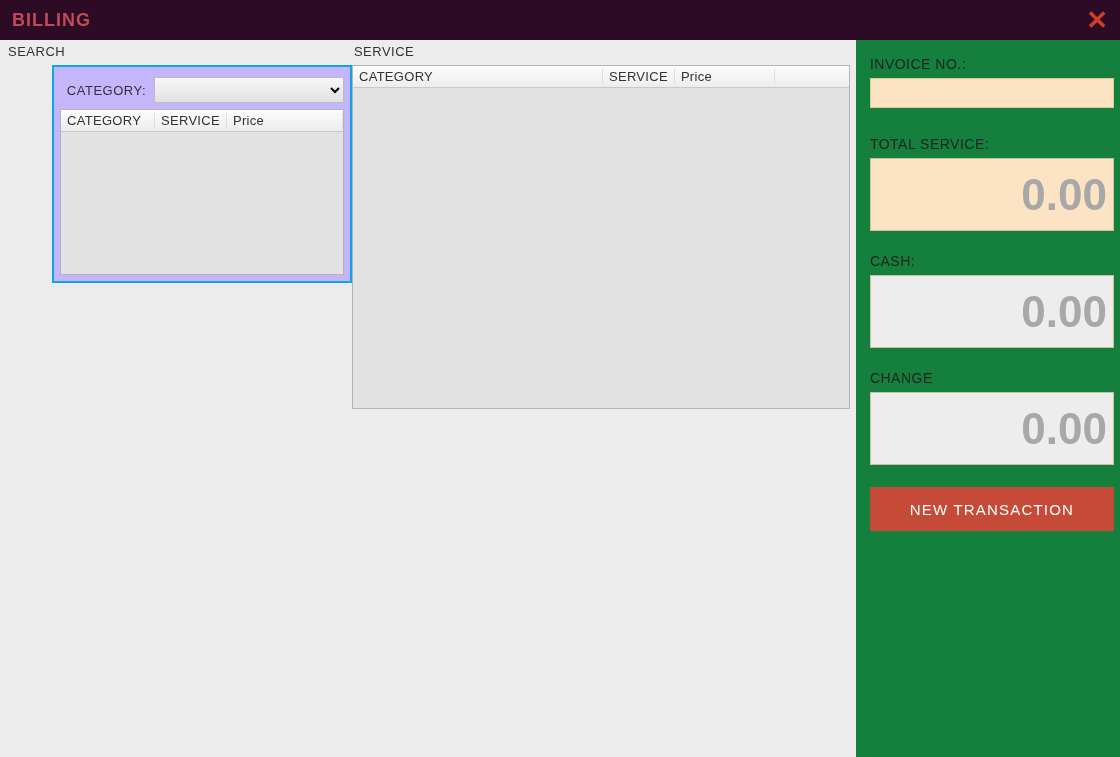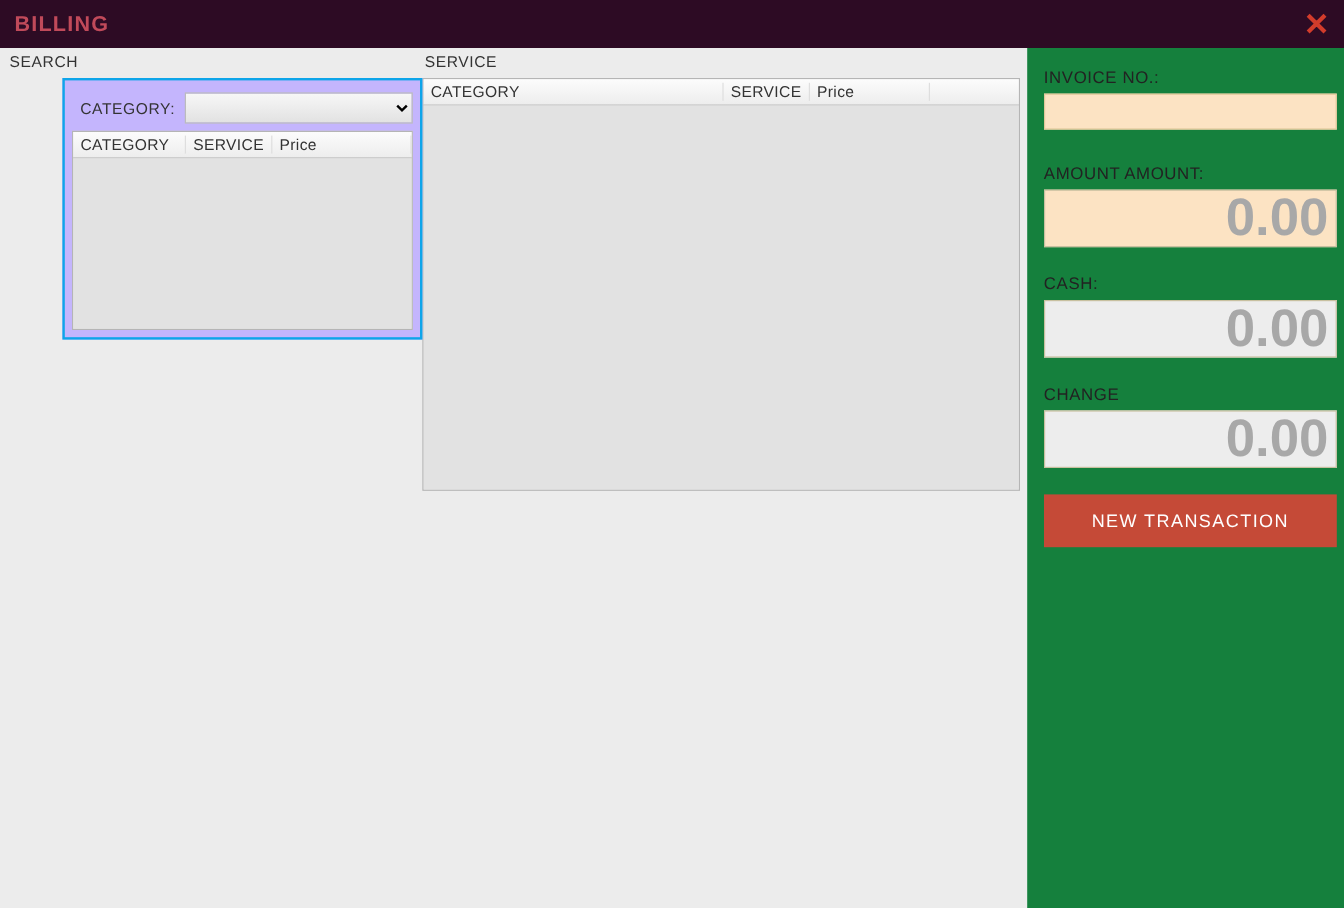--- a/index.html
+++ b/index.html
@@ -166,21 +166,21 @@
     letter-spacing: 0.5px;
     margin-bottom: 6px;
   }
   .right .invoice-box {
     height: 30px;
     background: #fce3c3;
     border: 1px solid #e0c89a;
     margin-bottom: 28px;
   }
   .right .amount-box {
-    height: 48px;
+    height: 73px;
     border: 1px solid #c8c0a0;
     display: flex;
     align-items: center;
     justify-content: flex-end;
     padding-right: 6px;
     font-size: 44px;
     font-weight: 700;
     color: #a8a8a8;
     margin-bottom: 22px;
     letter-spacing: 0;
@@ -248,21 +248,21 @@
 
     </div>
 
   </div>
 
   <div class="right">
 
     <div class="field-label">INVOICE NO.:</div>
     <div class="invoice-box"></div>
 
-    <div class="field-label">AMOUNT AMOUNT:</div>
+    <div class="field-label">TOTAL SERVICE:</div>
     <div class="amount-box amount-total">0.00</div>
 
     <div class="field-label">CASH:</div>
     <div class="amount-box amount-gray">0.00</div>
 
     <div class="field-label">CHANGE</div>
     <div class="amount-box amount-gray">0.00</div>
 
     <button class="new-trans">NEW TRANSACTION</button>
 

